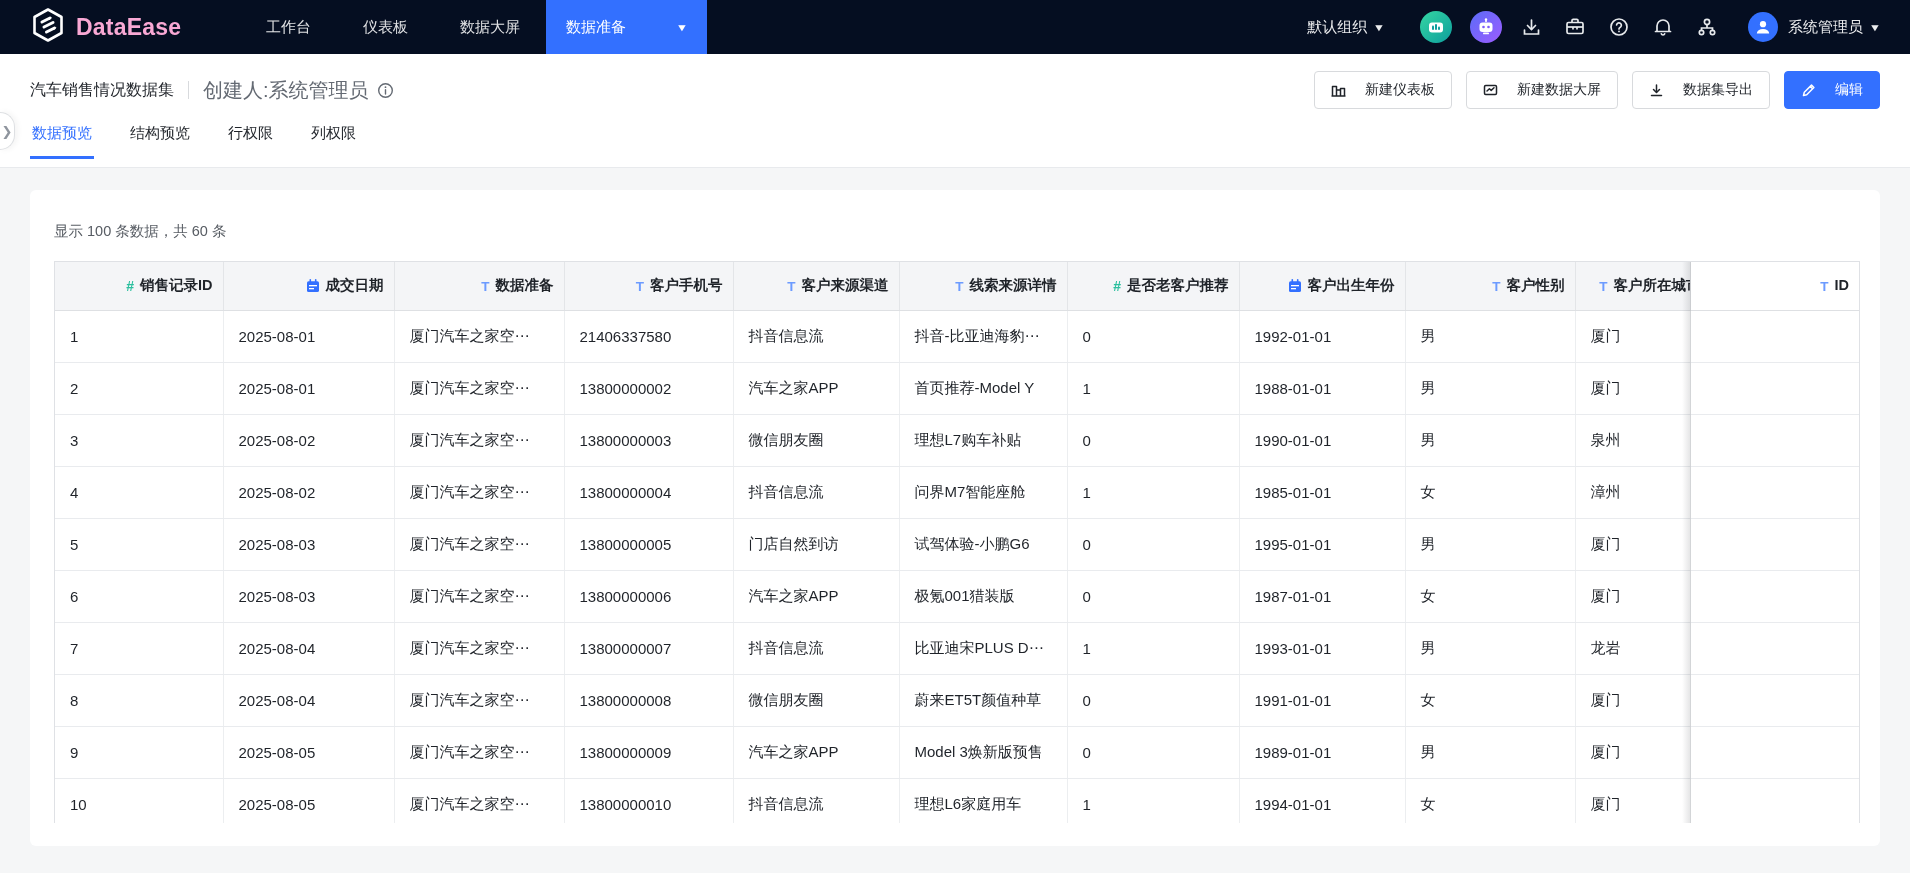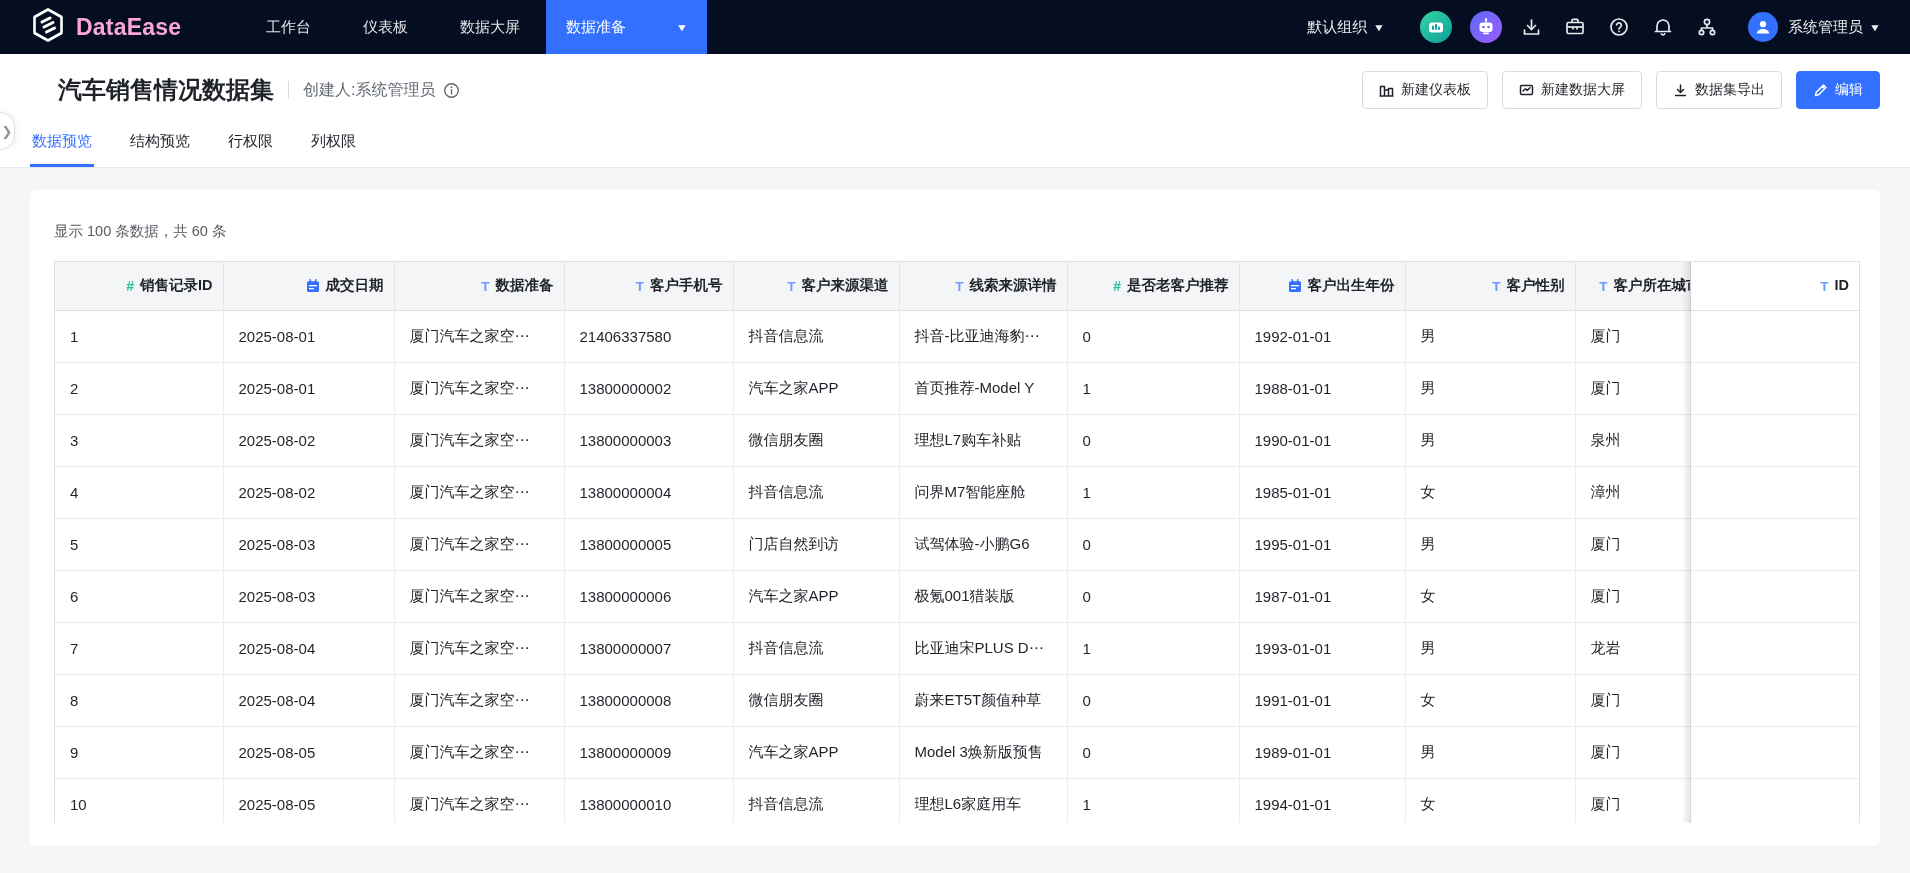--- a/index.html
+++ b/index.html
@@ -23,31 +23,31 @@
     display:flex; align-items:center; justify-content:center; }
   .bot-green { background:linear-gradient(135deg,#35d6a2 0%,#0e9e9d 100%); }
   .bot-purple { background:linear-gradient(135deg,#5b6cf8 0%,#9c5cff 100%); }
   .avatar { width:30px; height:30px; border-radius:50%; background:var(--brand-blue,#3370ff);
     display:flex; align-items:center; justify-content:center; margin:0 10px 0 8px; cursor:pointer; }
   .user-name { font-size:15px; cursor:pointer; display:flex; align-items:center;text-align:center; }
 
   
   .page-header { height:114px; background:#fff; position:relative; border-bottom:1px solid #e8eaed; }
   .title-row { display:flex; align-items:center; padding:14px 30px 0 30px; height:58px; }
-  .page-title { font-size:24px; font-weight:700; color:var(--text-primary,#1f2329);margin-left:28px; }
+  .page-title { font-size:16px; font-weight:400; color:var(--text-primary,#1f2329); }
   .v-div { width:1px; height:18px; background:#d8dadd; margin:0 14px; }
-  .creator { font-size:16px; color:var(--text-secondary,#646a73); }
+  .creator { font-size:20px; color:var(--text-secondary,#646a73); }
   .info-ico { margin-left:8px; cursor:pointer; display:flex; }
   .header-actions { margin-left:auto; display:flex; gap:14px; }
   .btn { height:38px; border:1px solid #d8dadd; border-radius:4px; background:#fff;
-    display:flex; align-items:center; gap:7px; padding:0 16px; font-size:14px;
+    display:flex; align-items:center; gap:19px; padding:0 16px; font-size:14px;
     color:var(--text-primary,#1f2329); cursor:pointer; white-space:nowrap; }
   .btn svg { display:block; }
   .btn.primary { background:var(--brand-blue,#3370ff); border-color:var(--brand-blue,#3370ff); color:#fff;justify-content:flex-end; }
-  .tabs { position:absolute; left:30px; bottom:0; display:flex; gap:34px; }
+  .tabs { position:absolute; left:30px; bottom:8px; display:flex; gap:34px; }
   .tab { font-size:15px; padding:10px 2px 13px 2px; cursor:pointer; color:var(--text-primary,#1f2329); border-bottom:3px solid transparent; }
   .tab.active { color:var(--brand-blue,#3370ff); border-bottom-color:var(--brand-blue,#3370ff); }
   .expander { position:absolute; left:0; top:58px; width:15px; height:38px; background:#fff;
     border:1px solid #dee0e3; border-left:none; border-radius:0 19px 19px 0;
     display:flex; align-items:center; justify-content:center; cursor:pointer;
     box-shadow:2px 0 6px rgba(31,35,41,.06); z-index:5; }
   .expander span { color:#8f959e; font-size:13px; }
 
   
   .page-body { padding:22px 30px 0 30px; }

